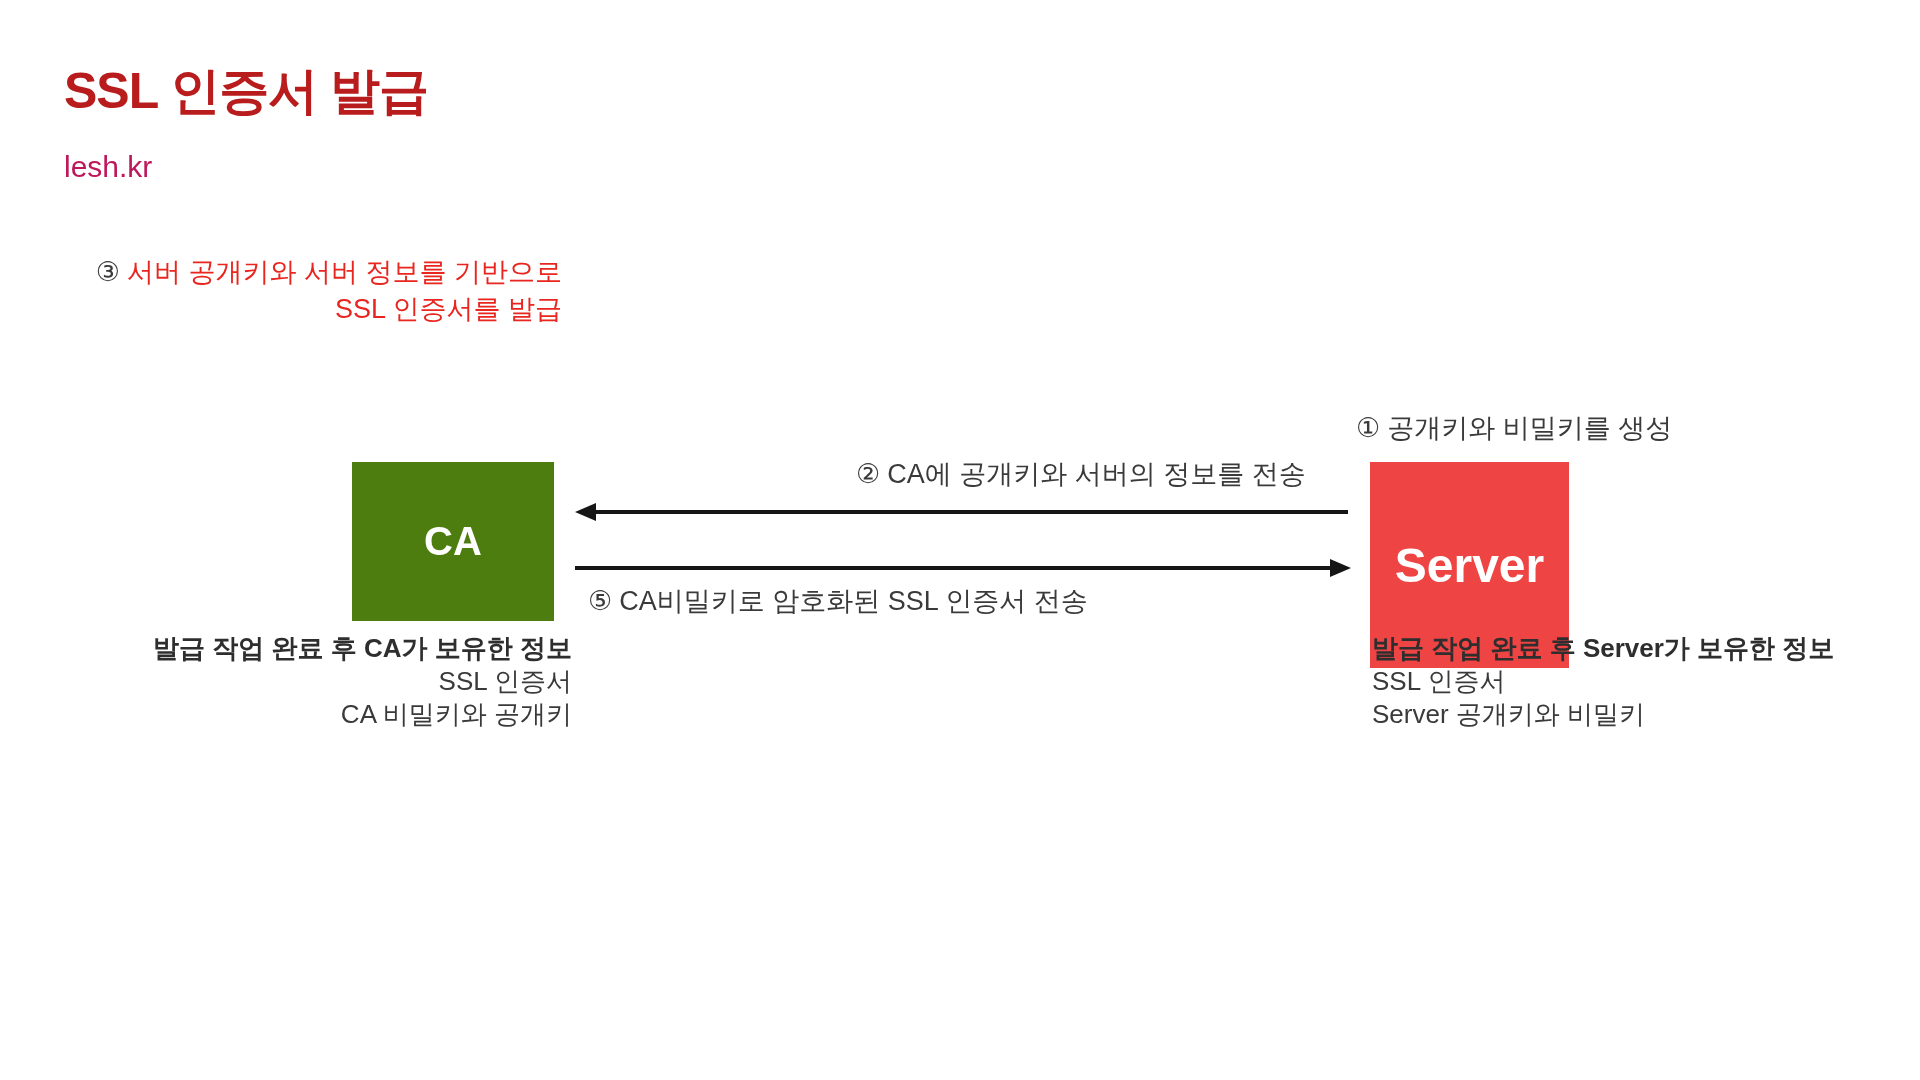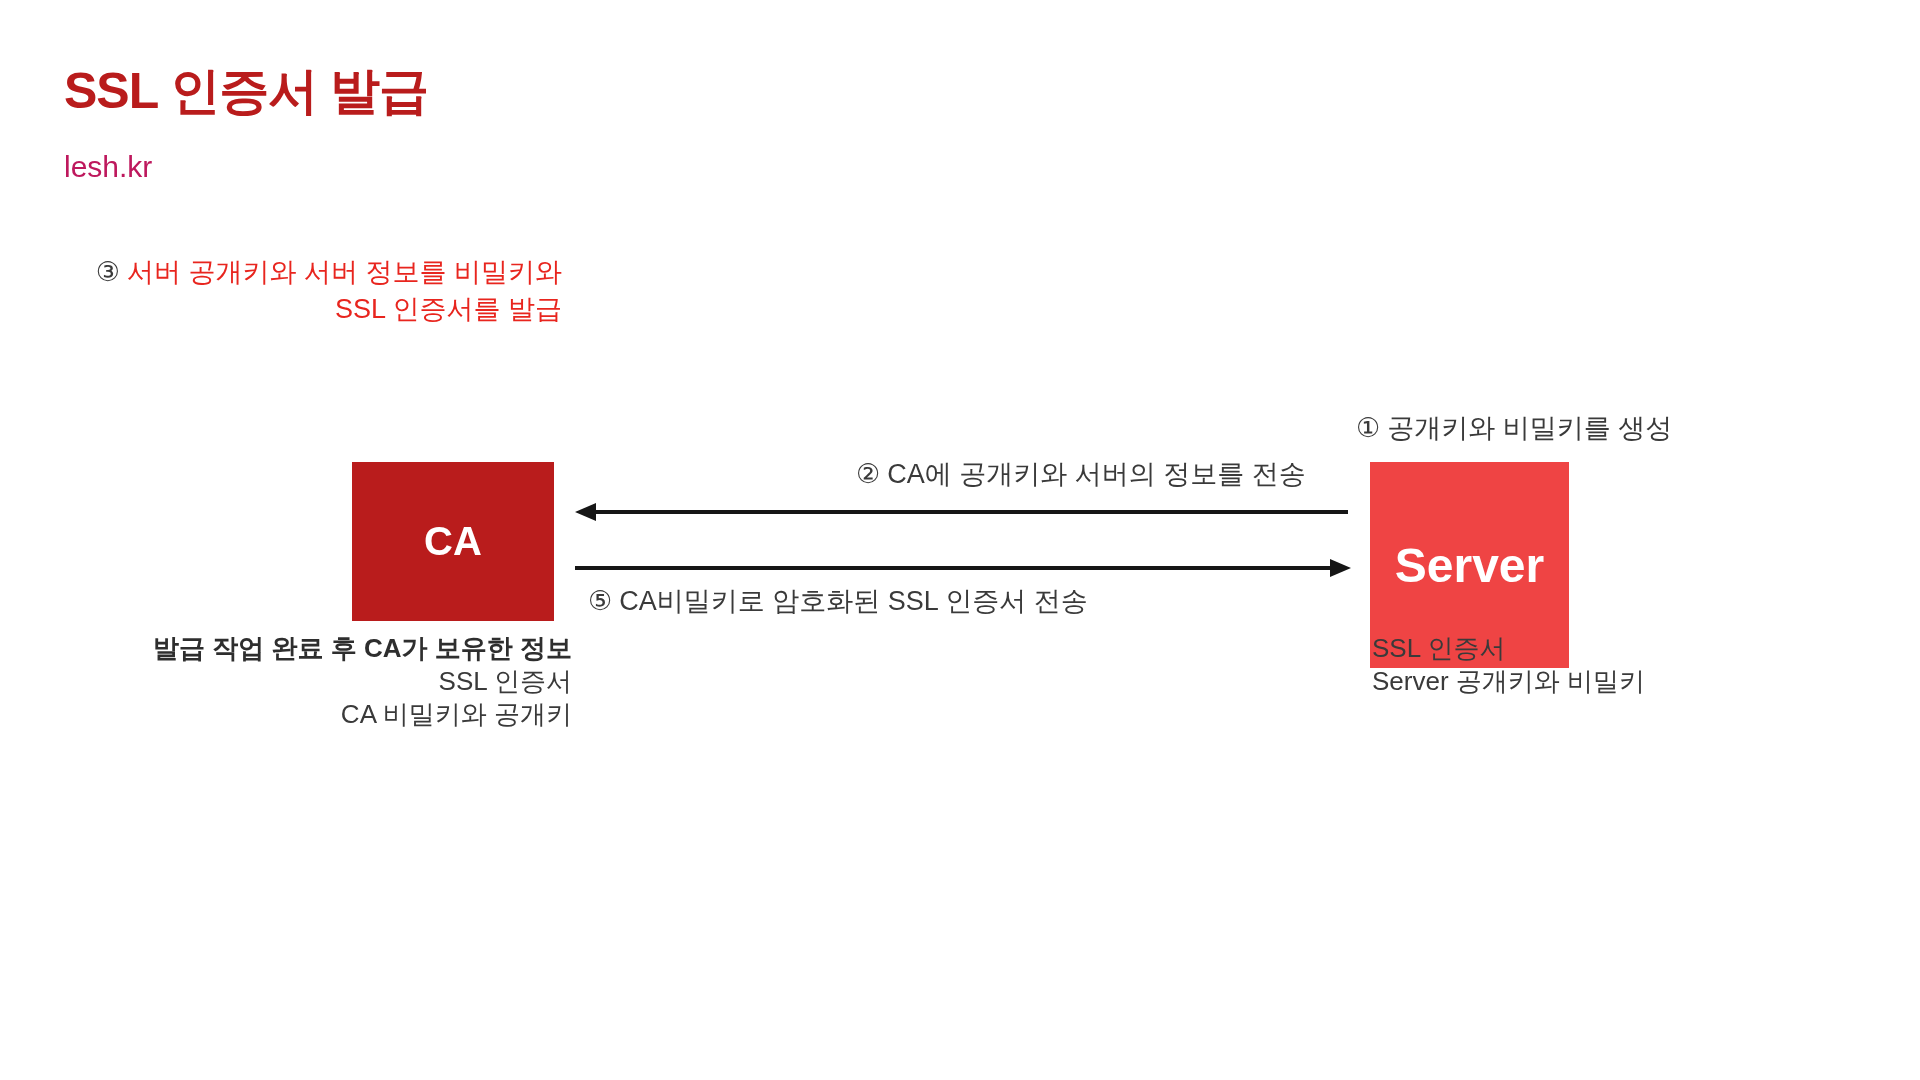--- a/index.html
+++ b/index.html
@@ -53,21 +53,21 @@
     position: absolute;
     display: flex;
     align-items: center;
     justify-content: center;
     color: #ffffff;
     font-weight: 800;
   }
   .node-ca {
     left: 352px; top: 462px;
     width: 202px; height: 159px;
-    background: #b91c1c;
+    background: #4d7c0f;
     font-size: 40px;
   }
   .node-server {
     left: 1370px; top: 462px;
     width: 199px; height: 206px;
     background: #ef4444;
     font-size: 48px;
   }
 
   .arrow { position: absolute; height: 20px; }
@@ -105,21 +105,21 @@
 </head>
 <body>
 
 <div class="canvas">
 
   <h1 class="page-title">SSL 인증서 발급</h1>
   <div class="watermark">lesh.kr</div>
 
   <div class="ann right ann-step3">
     <div>
-      <span class="num">③</span><span class="red">서버 공개키와 서버 정보를 비밀키와</span>
+      <span class="num">③</span><span class="red">서버 공개키와 서버 정보를 기반으로</span>
     </div>
     <div class="red">SSL 인증서를 발급</div>
   </div>
 
 
   <div class="ann ann-step1">
     <span class="num">①</span><span>공개키와 비밀키를 생성</span>
   </div>
 
   <div class="ann ann-step2">
@@ -148,17 +148,18 @@
     <div class="head"></div>
   </div>
 
   <div class="info info-ca">
     <div class="info-title">발급 작업 완료 후 CA가 보유한 정보</div>
     <div>SSL 인증서</div>
     <div>CA 비밀키와 공개키</div>
   </div>
 
   <div class="info info-server">
+    <div class="info-title">발급 작업 완료 후 Server가 보유한 정보</div>
     <div>SSL 인증서</div>
     <div>Server 공개키와 비밀키</div>
   </div>
 
 </div>
 
 </body></html>

